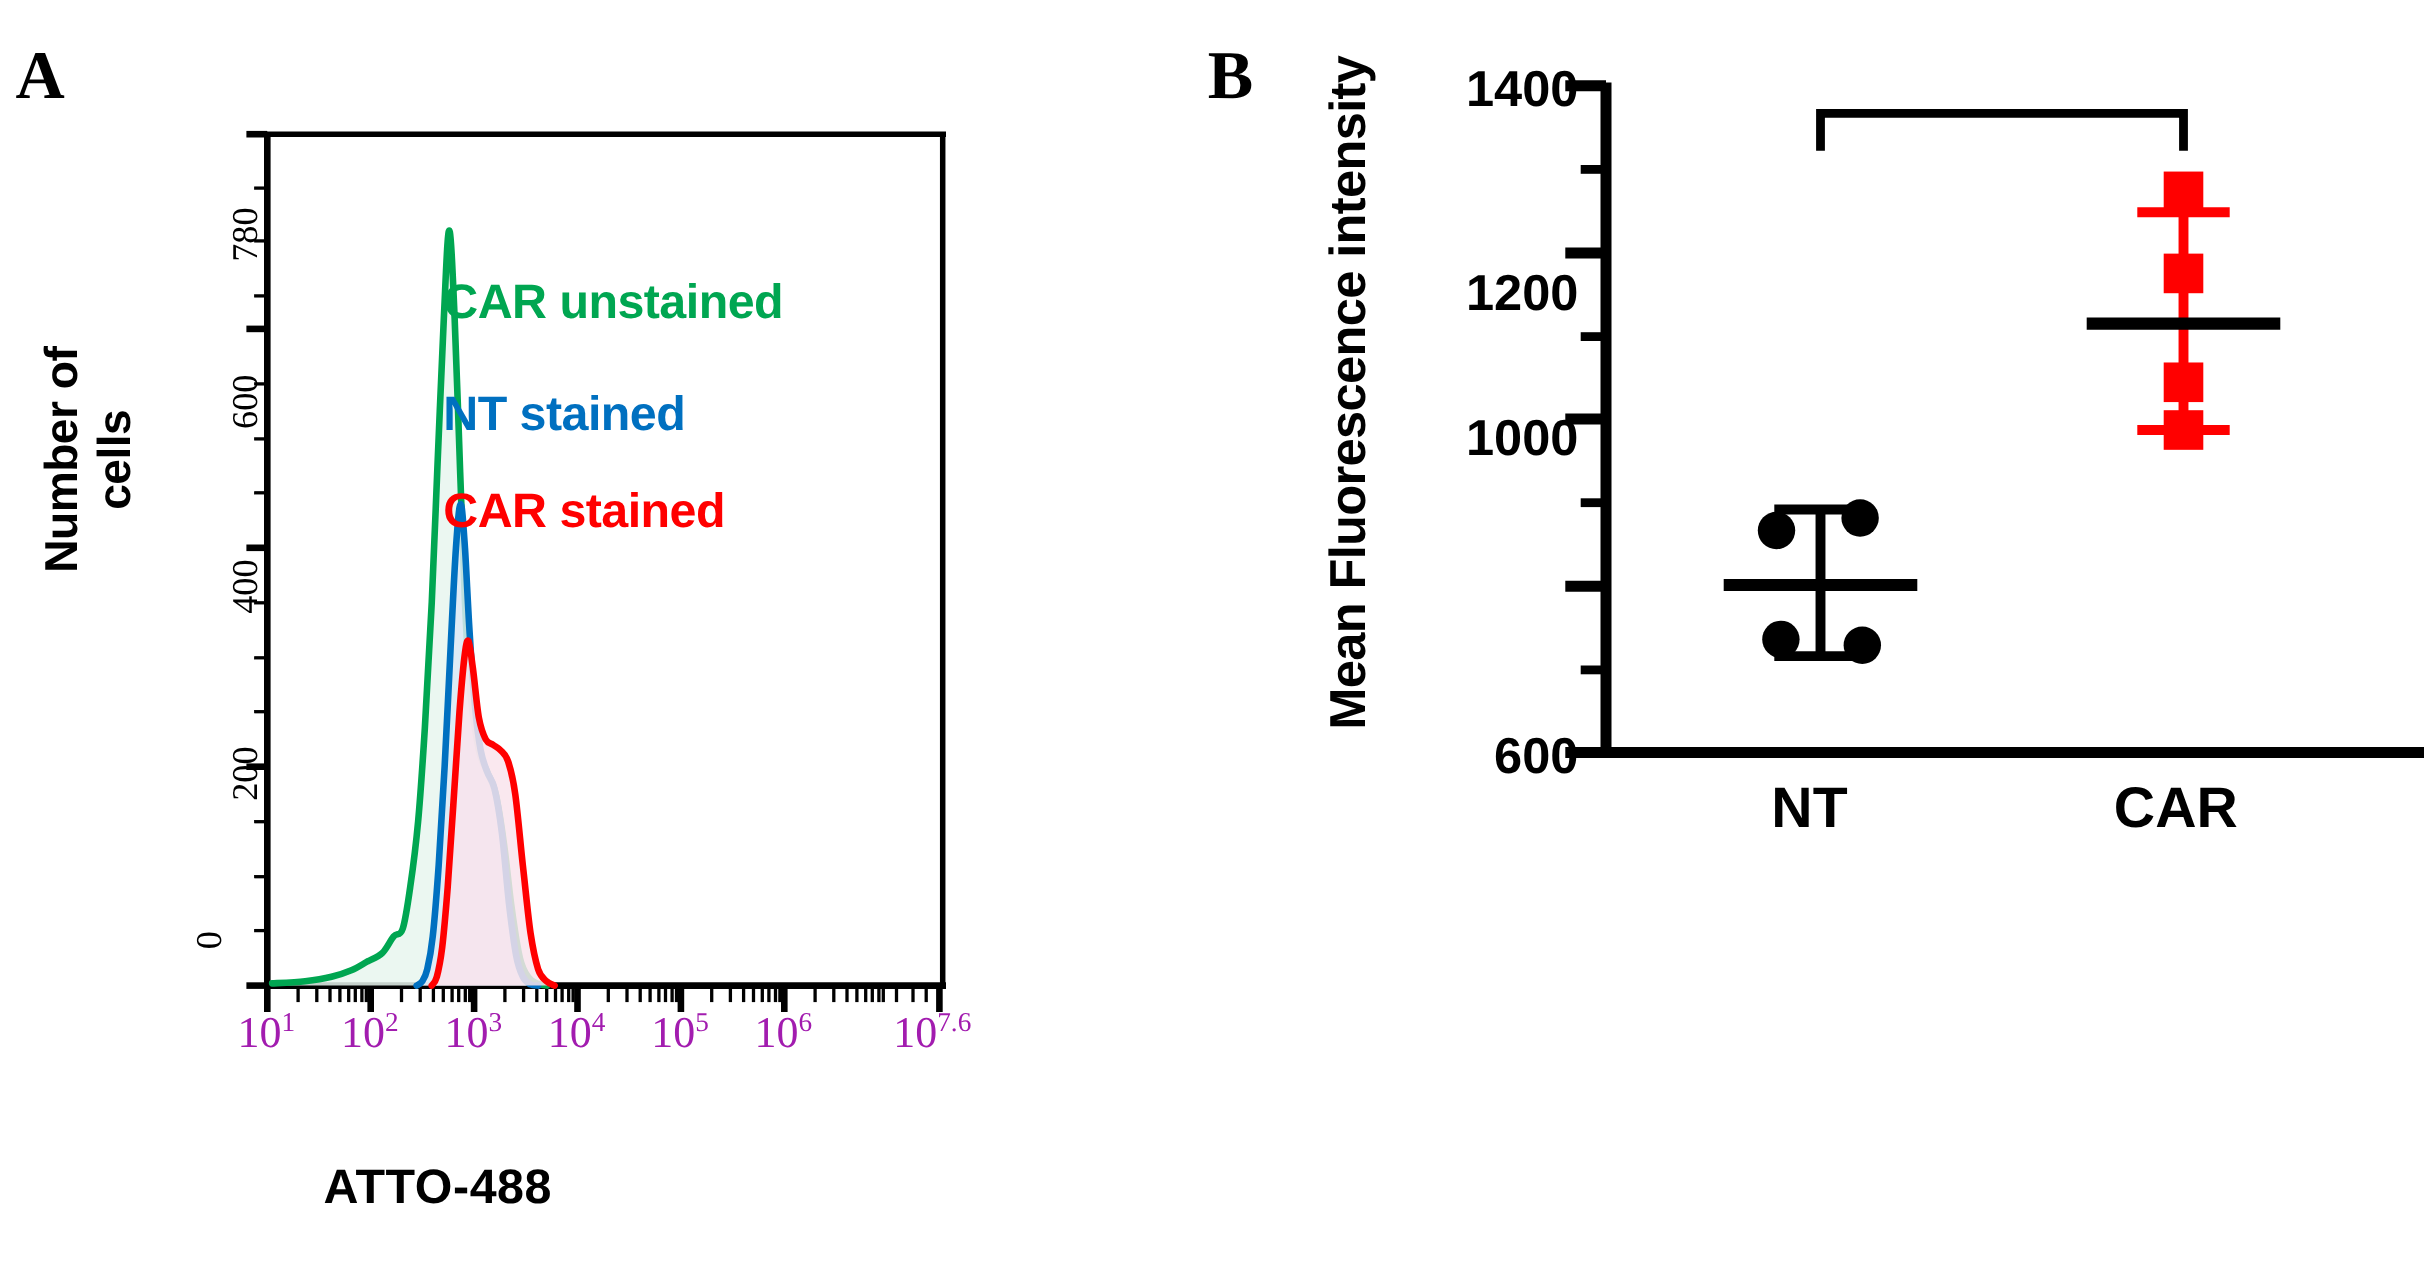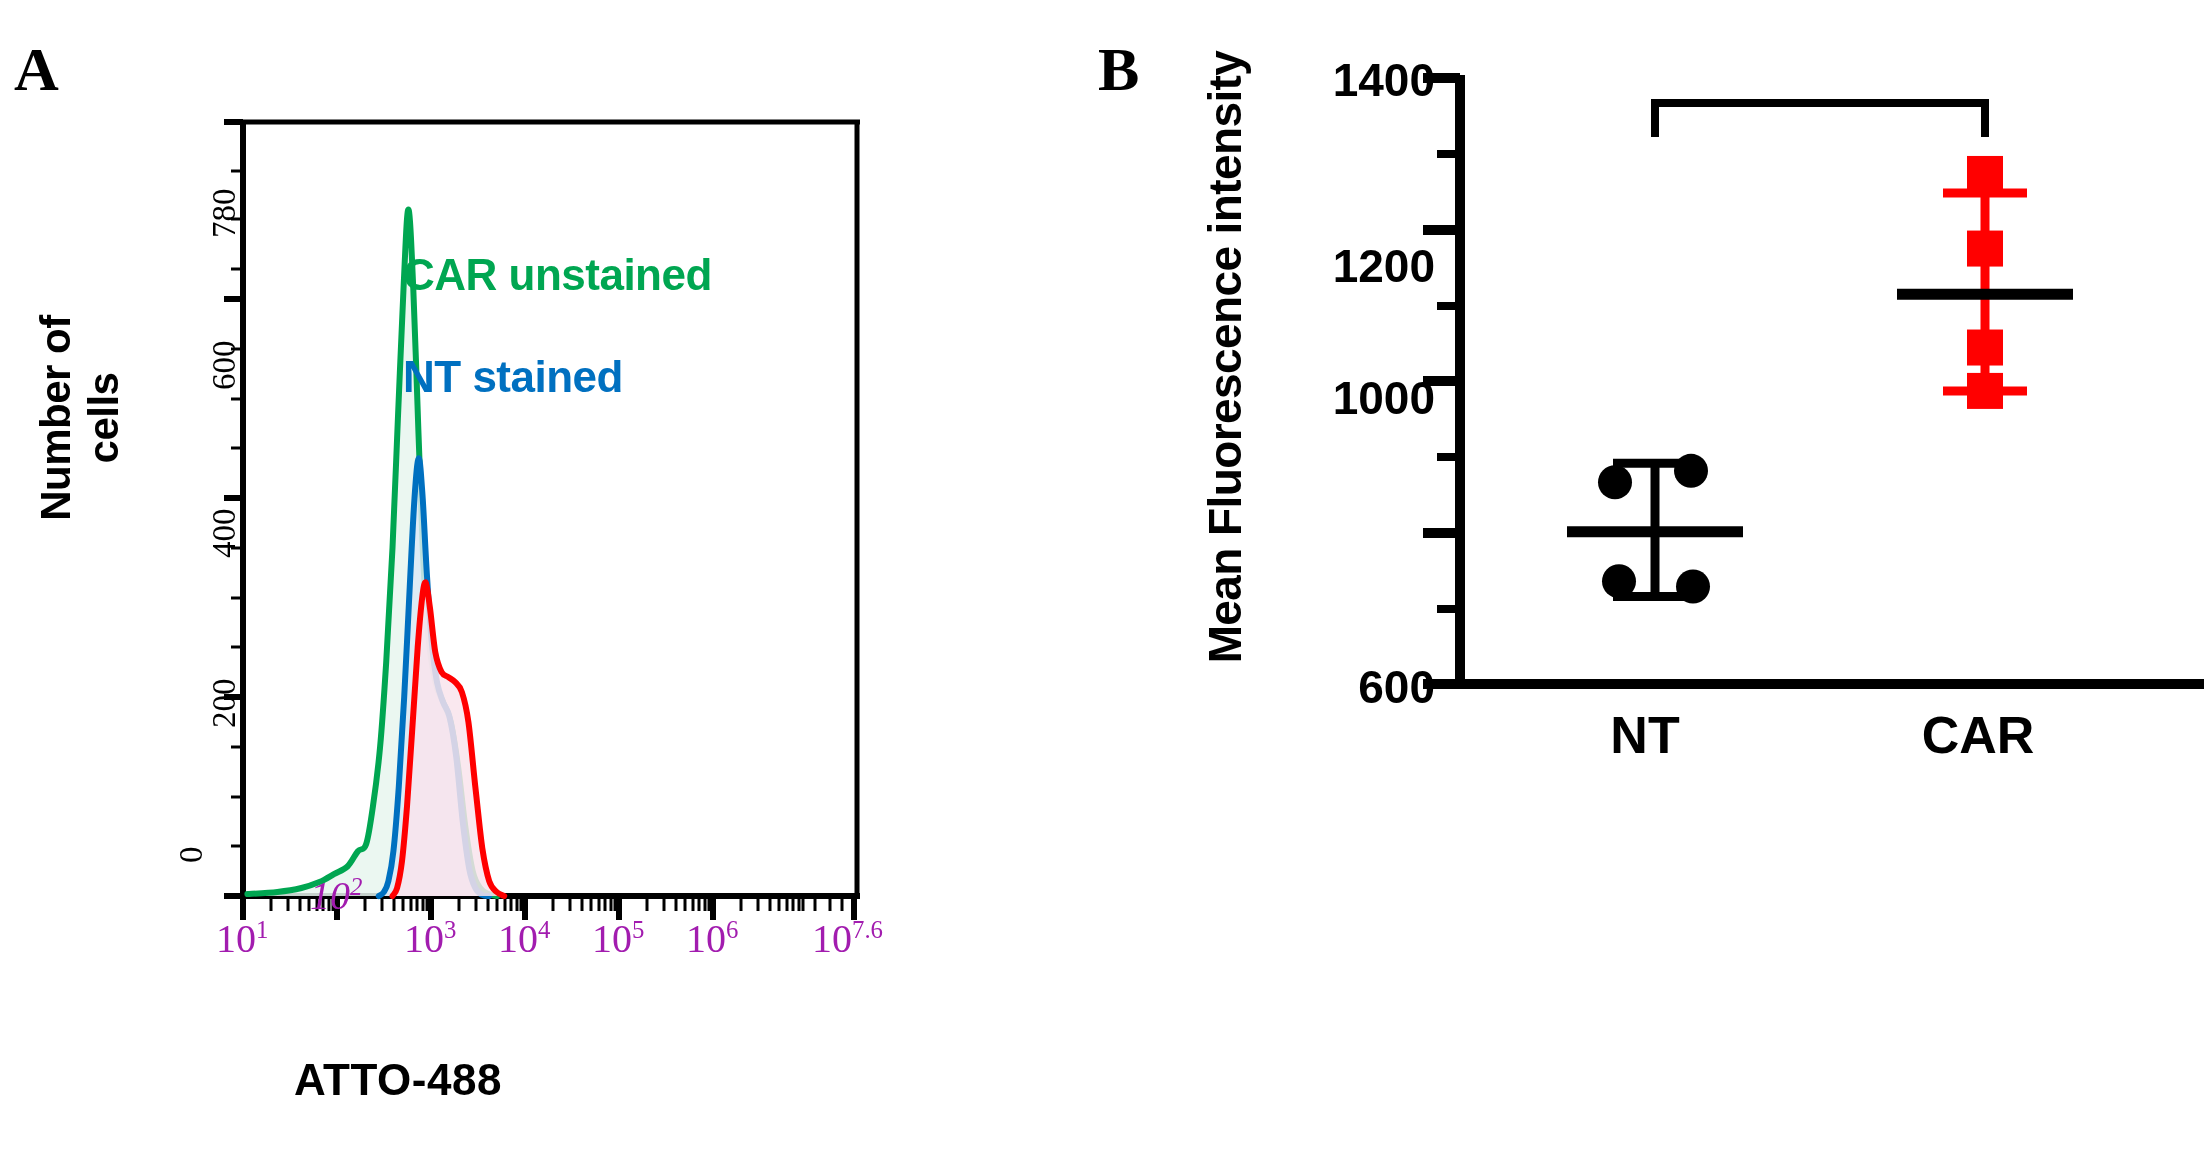--- a/index.html
+++ b/index.html
@@ -237,41 +237,42 @@
           <path d="M 138.8 776.0 C 139.6 775.3, 142.3 774.5, 143.9 772.0 C 145.5 769.5, 146.8 767.9, 148.4 761.1 C 150.0 754.3, 151.7 747.0, 153.4 731.2 C 155.2 715.5, 157.0 692.3, 158.8 666.6 C 160.6 640.9, 162.4 610.2, 164.2 577.0 C 166.0 543.9, 168.0 500.8, 169.7 467.6 C 171.4 434.4, 173.0 399.6, 174.5 378.1 C 176.0 356.5, 177.4 338.3, 178.8 338.3 C 180.1 338.3, 181.3 358.2, 182.7 378.1 C 184.0 397.9, 185.5 433.6, 187.1 457.6 C 188.6 481.7, 190.1 504.9, 191.8 522.3 C 193.4 539.7, 195.1 552.2, 197.0 562.1 C 198.9 572.1, 200.9 576.2, 203.0 582.0 C 205.1 587.8, 207.3 587.8, 209.5 596.9 C 211.7 606.0, 214.0 619.3, 216.2 636.7 C 218.4 654.1, 220.6 682.8, 222.7 701.4 C 224.9 720.0, 227.1 737.0, 229.1 748.1 C 231.2 759.3, 233.1 763.6, 235.3 768.0 C 237.5 772.5, 240.0 773.7, 242.3 775.0 C 244.7 776.3, 248.1 775.8, 249.2 776.0 L 249.2 776 L 138.8 776 Z" fill="#DCE9F6" fill-opacity="0.85" stroke="none"></path>
           <path d="M 138.8 776.0 C 139.6 775.3, 142.3 774.5, 143.9 772.0 C 145.5 769.5, 146.8 767.9, 148.4 761.1 C 150.0 754.3, 151.7 747.0, 153.4 731.2 C 155.2 715.5, 157.0 692.3, 158.8 666.6 C 160.6 640.9, 162.4 610.2, 164.2 577.0 C 166.0 543.9, 168.0 500.8, 169.7 467.6 C 171.4 434.4, 173.0 399.6, 174.5 378.1 C 176.0 356.5, 177.4 338.3, 178.8 338.3 C 180.1 338.3, 181.3 358.2, 182.7 378.1 C 184.0 397.9, 185.5 433.6, 187.1 457.6 C 188.6 481.7, 190.1 504.9, 191.8 522.3 C 193.4 539.7, 195.1 552.2, 197.0 562.1 C 198.9 572.1, 200.9 576.2, 203.0 582.0 C 205.1 587.8, 207.3 587.8, 209.5 596.9 C 211.7 606.0, 214.0 619.3, 216.2 636.7 C 218.4 654.1, 220.6 682.8, 222.7 701.4 C 224.9 720.0, 227.1 737.0, 229.1 748.1 C 231.2 759.3, 233.1 763.6, 235.3 768.0 C 237.5 772.5, 240.0 773.7, 242.3 775.0 C 244.7 776.3, 248.1 775.8, 249.2 776.0" fill="none" stroke="#0070C0" stroke-width="6" stroke-linejoin="round" stroke-linecap="round"></path>
           <path d="M 152.5 776.0 C 153.3 774.7, 155.5 773.8, 157.1 768.0 C 158.7 762.2, 160.3 754.8, 162.0 741.2 C 163.6 727.6, 165.3 708.0, 167.0 686.5 C 168.7 664.9, 170.4 638.4, 172.1 611.8 C 173.9 585.3, 176.1 549.7, 177.7 527.3 C 179.4 504.9, 180.9 488.3, 182.2 477.5 C 183.5 466.8, 184.5 461.0, 185.8 462.6 C 187.1 464.3, 188.3 475.9, 189.9 487.5 C 191.5 499.1, 193.4 521.5, 195.3 532.3 C 197.3 543.0, 199.4 548.0, 201.6 552.2 C 203.8 556.3, 206.1 555.5, 208.3 557.1 C 210.6 558.8, 212.9 559.6, 215.1 562.1 C 217.4 564.6, 219.6 565.4, 221.9 572.1 C 224.1 578.7, 226.2 586.1, 228.4 601.9 C 230.6 617.6, 233.0 645.5, 235.3 666.6 C 237.7 687.6, 240.0 712.5, 242.3 728.2 C 244.7 744.0, 246.9 753.8, 249.2 761.1 C 251.6 768.4, 254.2 769.5, 256.7 772.0 C 259.2 774.5, 263.0 775.3, 264.2 776.0 L 264.2 776 L 152.5 776 Z" fill="#F9E4EC" fill-opacity="0.85" stroke="none"></path>
           <path d="M 152.5 776.0 C 153.3 774.7, 155.5 773.8, 157.1 768.0 C 158.7 762.2, 160.3 754.8, 162.0 741.2 C 163.6 727.6, 165.3 708.0, 167.0 686.5 C 168.7 664.9, 170.4 638.4, 172.1 611.8 C 173.9 585.3, 176.1 549.7, 177.7 527.3 C 179.4 504.9, 180.9 488.3, 182.2 477.5 C 183.5 466.8, 184.5 461.0, 185.8 462.6 C 187.1 464.3, 188.3 475.9, 189.9 487.5 C 191.5 499.1, 193.4 521.5, 195.3 532.3 C 197.3 543.0, 199.4 548.0, 201.6 552.2 C 203.8 556.3, 206.1 555.5, 208.3 557.1 C 210.6 558.8, 212.9 559.6, 215.1 562.1 C 217.4 564.6, 219.6 565.4, 221.9 572.1 C 224.1 578.7, 226.2 586.1, 228.4 601.9 C 230.6 617.6, 233.0 645.5, 235.3 666.6 C 237.7 687.6, 240.0 712.5, 242.3 728.2 C 244.7 744.0, 246.9 753.8, 249.2 761.1 C 251.6 768.4, 254.2 769.5, 256.7 772.0 C 259.2 774.5, 263.0 775.3, 264.2 776.0" fill="none" stroke="#FF0000" stroke-width="6" stroke-linejoin="round" stroke-linecap="round"></path>
         </g>
     </svg>
 
     <div class="xtick-label-a" style="left:216px;top:915px;">
       <span>10</span><sup>1</sup>
     </div>
-    <div class="xtick-label-a" style="left:310px;top:872px;font-style:italic;">
+    <div class="xtick-label-a" style="left:310px;top:915px;">
       <span>10</span><sup>2</sup>
     </div>
     <div class="xtick-label-a" style="left:404px;top:915px;">
       <span>10</span><sup>3</sup>
     </div>
     <div class="xtick-label-a" style="left:498px;top:915px;">
       <span>10</span><sup>4</sup>
     </div>
     <div class="xtick-label-a" style="left:592px;top:915px;">
       <span>10</span><sup>5</sup>
     </div>
     <div class="xtick-label-a" style="left:686px;top:915px;">
       <span>10</span><sup>6</sup>
     </div>
     <div class="xtick-label-a" style="left:812px;top:915px;">
       <span>10</span><sup>7.6</sup>
     </div>
 
     <div class="legend-a" style="left:403px;top:352px;color:#0070C0;">NT stained</div>
     <div class="legend-a" style="left:403px;top:250px;color:#00A651;">CAR unstained</div>
+    <div class="legend-a" style="left:403px;top:440px;color:#FF0000;">CAR stained</div>
   </div>
 
   <div id="panel-b">
 
     <div class="panel-letter" id="panel-b-letter" style="left:38px;top:38px;">B</div>
 
     <div id="panel-b-ylabel">Mean Fluorescence intensity</div>
 
     <div class="ytick-label-b" style="left:180px;top:53px;width:195px;">1400</div>
     <div class="ytick-label-b" style="left:180px;top:212px;width:195px;margin-top:27px;">1200</div>

